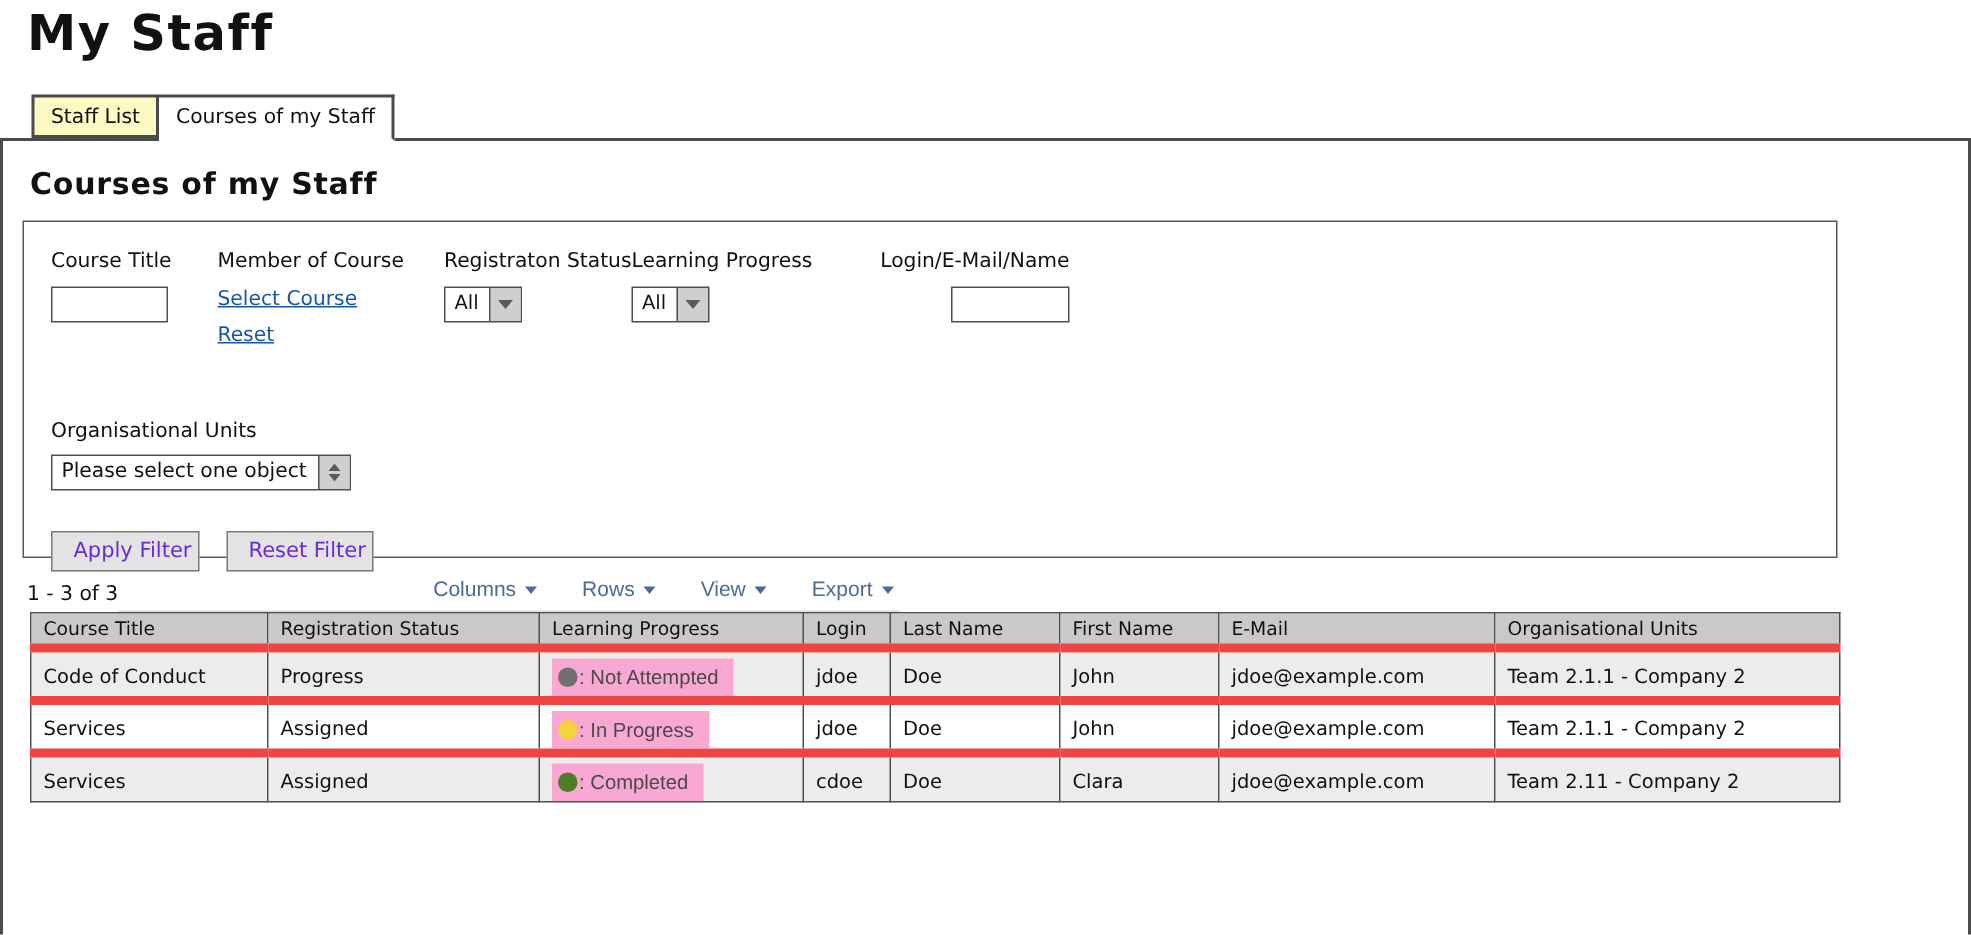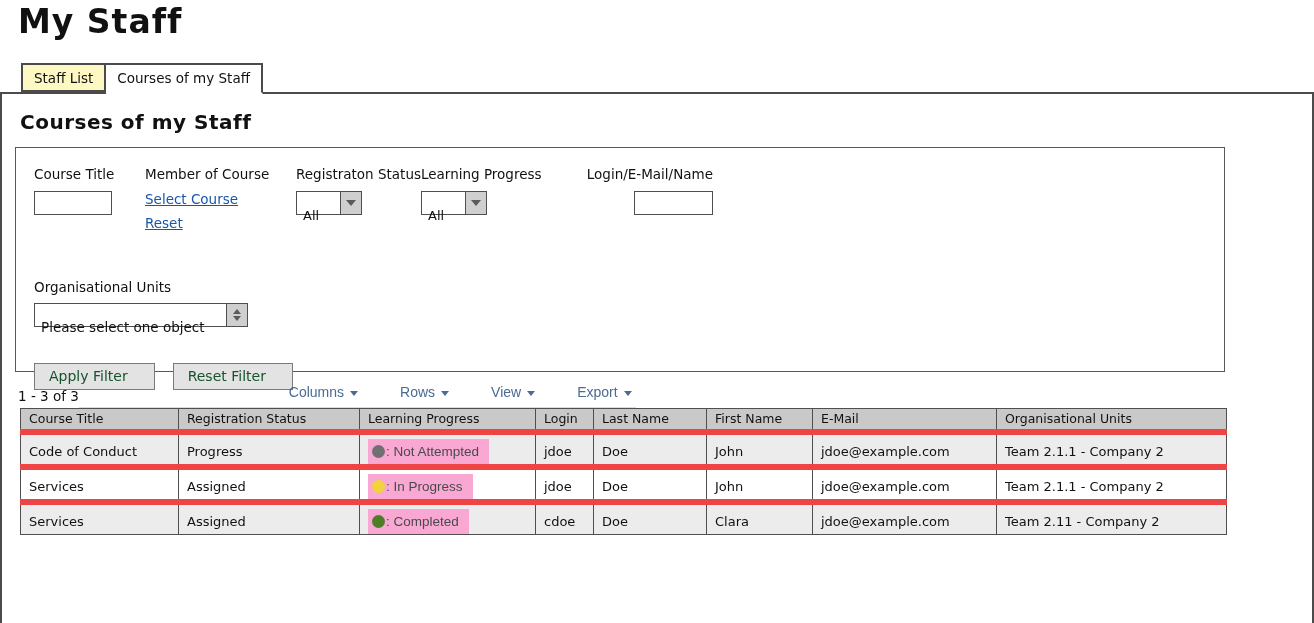--- a/index.html
+++ b/index.html
@@ -92,23 +92,22 @@
     display: inline-flex;
     align-items: stretch;
     border: 1.5px solid #4f4f4f;
     background: #fff;
     height: 24px;
     width: max-content;
     cursor: pointer;
   }
   .combo .combo-value {
     font-size: 13px;
-    padding: 3px 21px 0 6px;
+    padding: 3px 7px 0 6px;
     white-space: nowrap;
-    margin-top: 13px;
   }
   .combo .combo-btn {
     width: 21px;
     background: #cfcfcf;
     border-left: 1.5px solid #4f4f4f;
     display: flex;
     flex-direction: column;
     align-items: center;
     justify-content: center;
     gap: 2px;
@@ -134,36 +133,36 @@
   .org-group { margin-top: 40px; }
   .org-group .flabel { font-size: 13.5px; margin-bottom: 8px; }
   .org-combo .combo-value { padding-top: 2px; font-size: 13.5px; }
 
   .filter-buttons { margin-top: 27px; display: flex; gap: 18px; }
   .wire-button {
     font-family: "DejaVu Sans", sans-serif;
     font-size: 14px;
     background: #e3e3e3;
     border: 1.5px solid #7a7a7a;
-    padding: 4px 26px 5px 14px;
+    padding: 4px 4px 5px 14px;
     cursor: pointer;
-    color: #14532d;
+    color: #6d28d9;
   }
 
   
   .grid-toolbar {
     margin: 12px 18px 0 16px;
     display: flex;
     align-items: flex-end;
     justify-content: flex-start;
   }
   .result-count { font-size: 13.5px; padding-bottom: 4px; }
   .grid-menus {
     display: flex;
-    gap: 42px;
+    gap: 30px;
     font-family: "Liberation Sans", sans-serif;
     font-size: 14px;
     color: #4a6b94;
     border-bottom: 1px solid #dcdcdc;
     padding: 0 4px 7px 210px;
   }
   .grid-menu { display: flex; align-items: center; gap: 6px; cursor: pointer; white-space: nowrap; }
   .menu-caret {
     width: 0; height: 0;
     border-left: 4px solid transparent;

